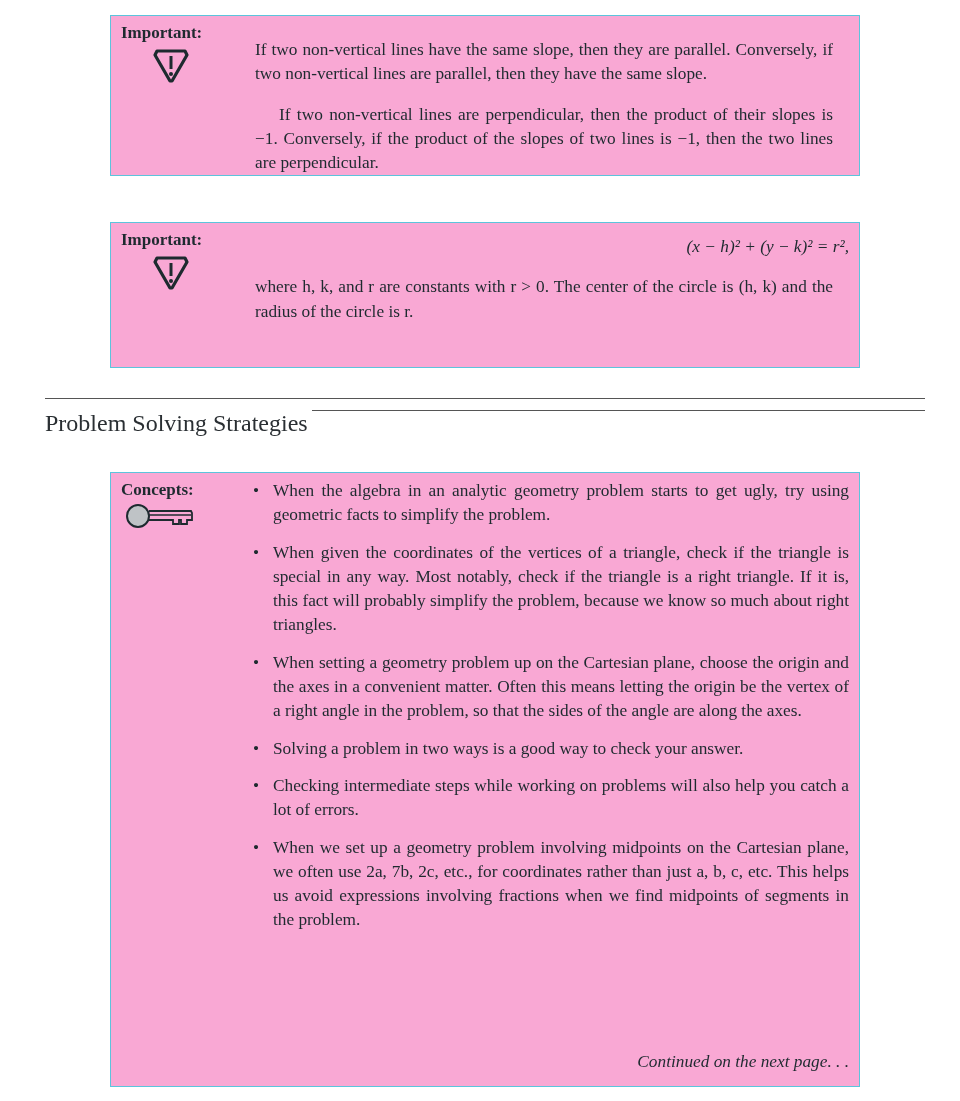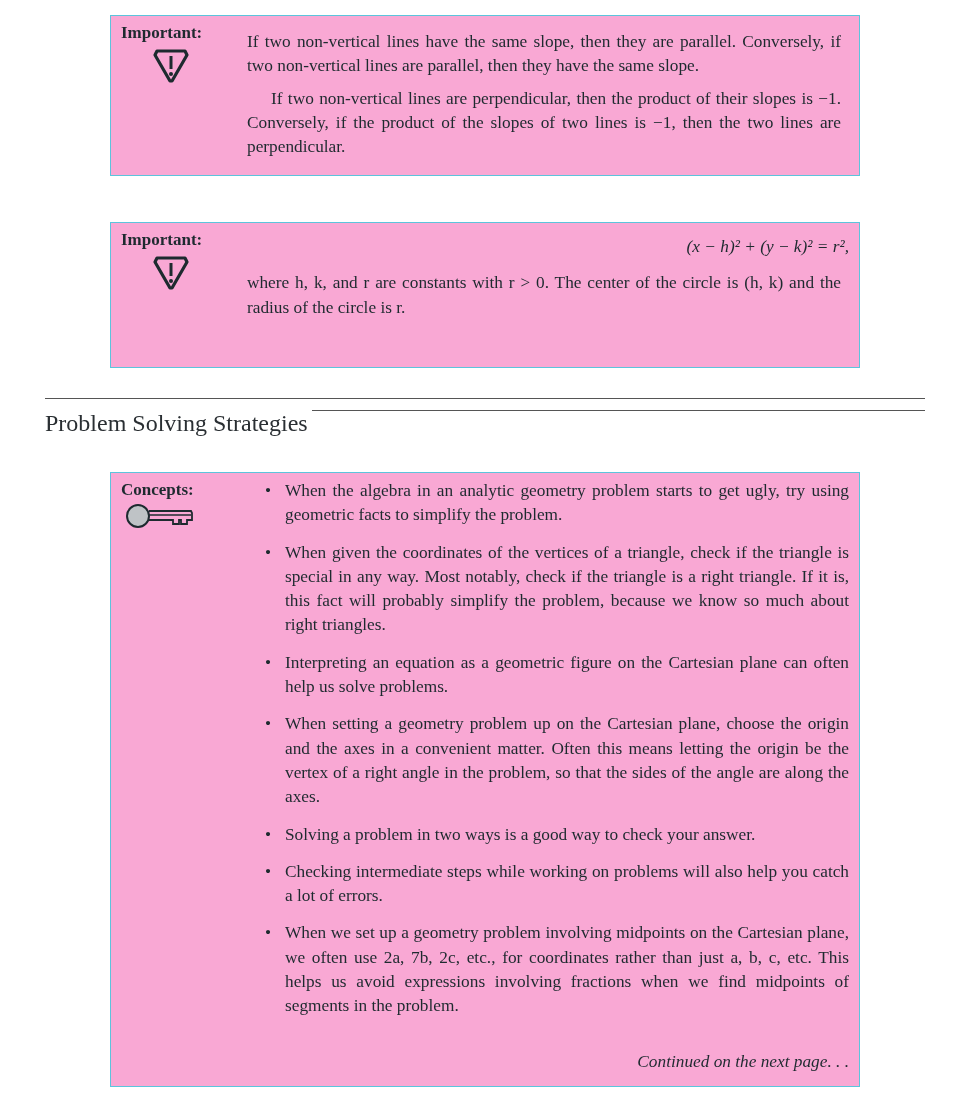--- a/index.html
+++ b/index.html
@@ -18,21 +18,21 @@
     position: absolute; left: 10px; top: 7px;
     font-family: "Liberation Serif", serif; font-weight: bold; font-size: 17px;
     color: #1e2a2f;
   }
   .icon { position: absolute; }
   .text {
     position: absolute; left: 128px; right: 10px;
     font-family: "Liberation Serif", serif; font-size: 17.3px; line-height: 24.3px;
     color: #1e2a2f; text-align: justify;
   }
-  .text p { margin: 8px; }
+  .text p { margin: 16px; }
   .indent { text-indent: 24px; }
   .center { text-align: right; }
   .rule {
     position: absolute; left: 45px; width: 880px; top: 398px; height: 0;
     border-top: 1px solid #555;
   }
   .heading-row {
     position: absolute; left: 45px; width: 880px; top: 410px; height: 30px;
     display: flex; align-items: flex-start;
   }
@@ -94,25 +94,24 @@
 
 <div class="box" style="top:472px;height:615px;">
   <div class="label">Concepts:</div>
   <div class="icon" style="left:14px;top:30px;">
     <svg width="70" height="26" viewBox="0 0 70 26">
       <circle cx="13" cy="13" r="11" fill="#bfc3c6" stroke="#1e2a2f" stroke-width="2"></circle>
       <path d="M24 8 L66 8 L67 10 L67 17 L62 17 L62 21 L56 21 L56 17 L54 17 L54 21 L48 21 L48 17 L24 17" fill="none" stroke="#1e2a2f" stroke-width="1.8"></path>
       <line x1="24" y1="12" x2="66" y2="12" stroke="#1e2a2f" stroke-width="1.4"></line>
     </svg>
   </div>
-  <div class="text" style="top:6px;left:152px;">
+  <div class="text" style="top:6px;left:140px;">
     <ul class="bullets">
       <li>When the algebra in an analytic geometry problem starts to get ugly, try using geometric facts to simplify the problem.</li>
       <li>When given the coordinates of the vertices of a triangle, check if the triangle is special in any way. Most notably, check if the triangle is a right triangle. If it is, this fact will probably simplify the problem, because we know so much about right triangles.</li>
-      <li>Interpreting an equation as a geometric figure on the Cartesian plane can often help us solve problems.</li>
       <li>When setting a geometry problem up on the Cartesian plane, choose the origin and the axes in a convenient matter. Often this means letting the origin be the vertex of a right angle in the problem, so that the sides of the angle are along the axes.</li>
       <li>Solving a problem in two ways is a good way to check your answer.</li>
       <li>Checking intermediate steps while working on problems will also help you catch a lot of errors.</li>
       <li>When we set up a geometry problem involving midpoints on the Cartesian plane, we often use 2a, 7b, 2c, etc., for coordinates rather than just a, b, c, etc. This helps us avoid expressions involving fractions when we find midpoints of segments in the problem.</li>
     </ul>
   </div>
   <div class="cont">Continued on the next page. . .</div>
 </div>
 
 </body></html>

